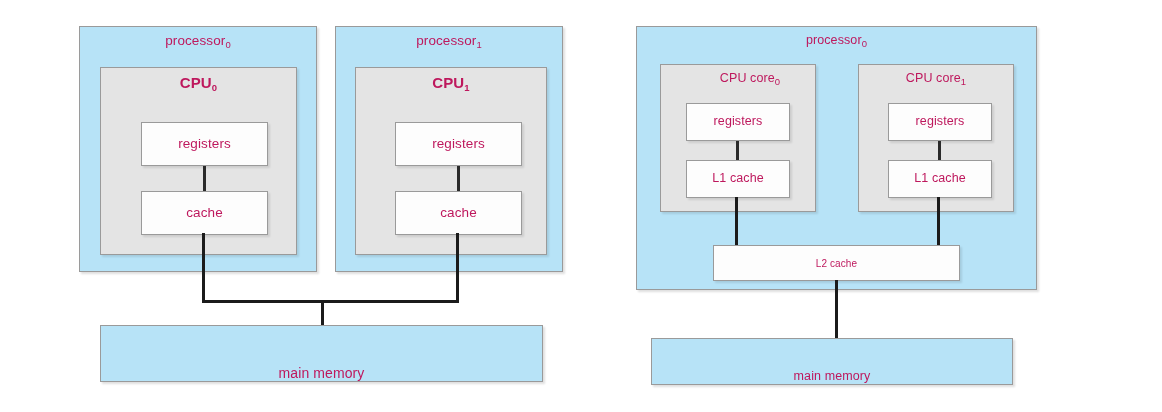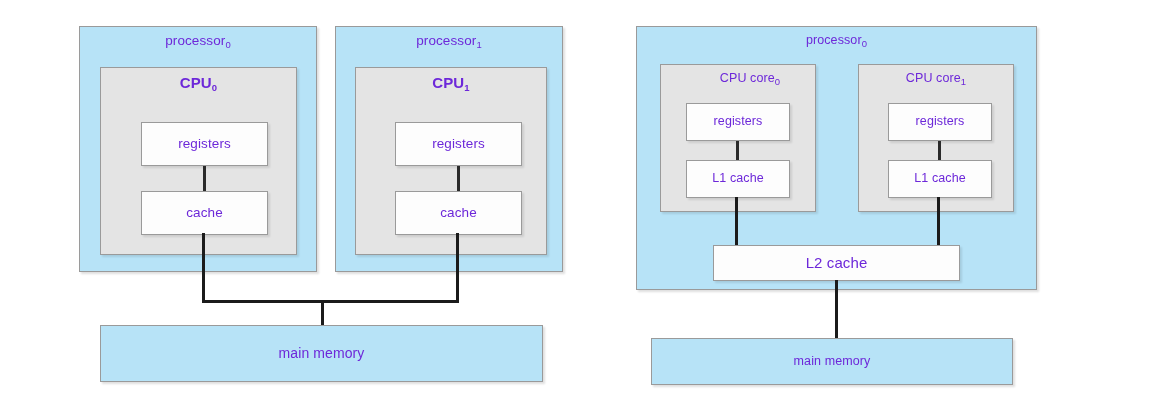--- a/index.html
+++ b/index.html
@@ -43,28 +43,28 @@
     border: 1.5px solid #9a9a9a;
     box-shadow: 1.5px 1.5px 2px rgba(0,0,0,0.10);
   }
   .box-white {
     background: #fdfdfd;
     border: 1.5px solid #9a9a9a;
     box-shadow: 1.5px 1.5px 2px rgba(0,0,0,0.10);
     align-items: center;
   }
   .box-center {
-    align-items: center;
+    align-items: flex-end;
   }
   .lbl {
     font-size: 13.5px;
     line-height: 1.1;
     letter-spacing: 0.1px;
     white-space: nowrap;
-    color: #6d28d9;
+    color: #be185d;
   }
   .lbl-top {
     margin-top: 7px;
   }
   .lbl sub {
     font-size: 9.5px;
     vertical-align: baseline;
     position: relative;
     bottom: -3px;
   }
@@ -171,21 +171,21 @@
     </div>
     <div class="line-thin" style="left:938px; top:141px; height:19px;"></div>
 
     <div class="box box-white" style="left:888px; top:160px; width:104px; height:38px;">
       <span class="lbl" style="font-size:12.5px;">L1 cache</span>
     </div>
 
     <div class="line-v" style="left:937px; top:197px; height:49px;"></div>
 
     <div class="box box-white" style="left:713px; top:245px; width:247px; height:36px;">
-      <span class="lbl" style="font-size:15px;">L2 cache</span>
+      <span class="lbl" style="font-size:10px;">L2 cache</span>
     </div>
 
     <div class="line-v" style="left:835px; top:280px; height:59px;"></div>
 
     <div class="box box-blue box-center" style="left:651px; top:338px; width:362px; height:47px;">
       <span class="lbl" style="font-size:12.5px;">main memory</span>
     </div>
   </div>
 
 </div>

